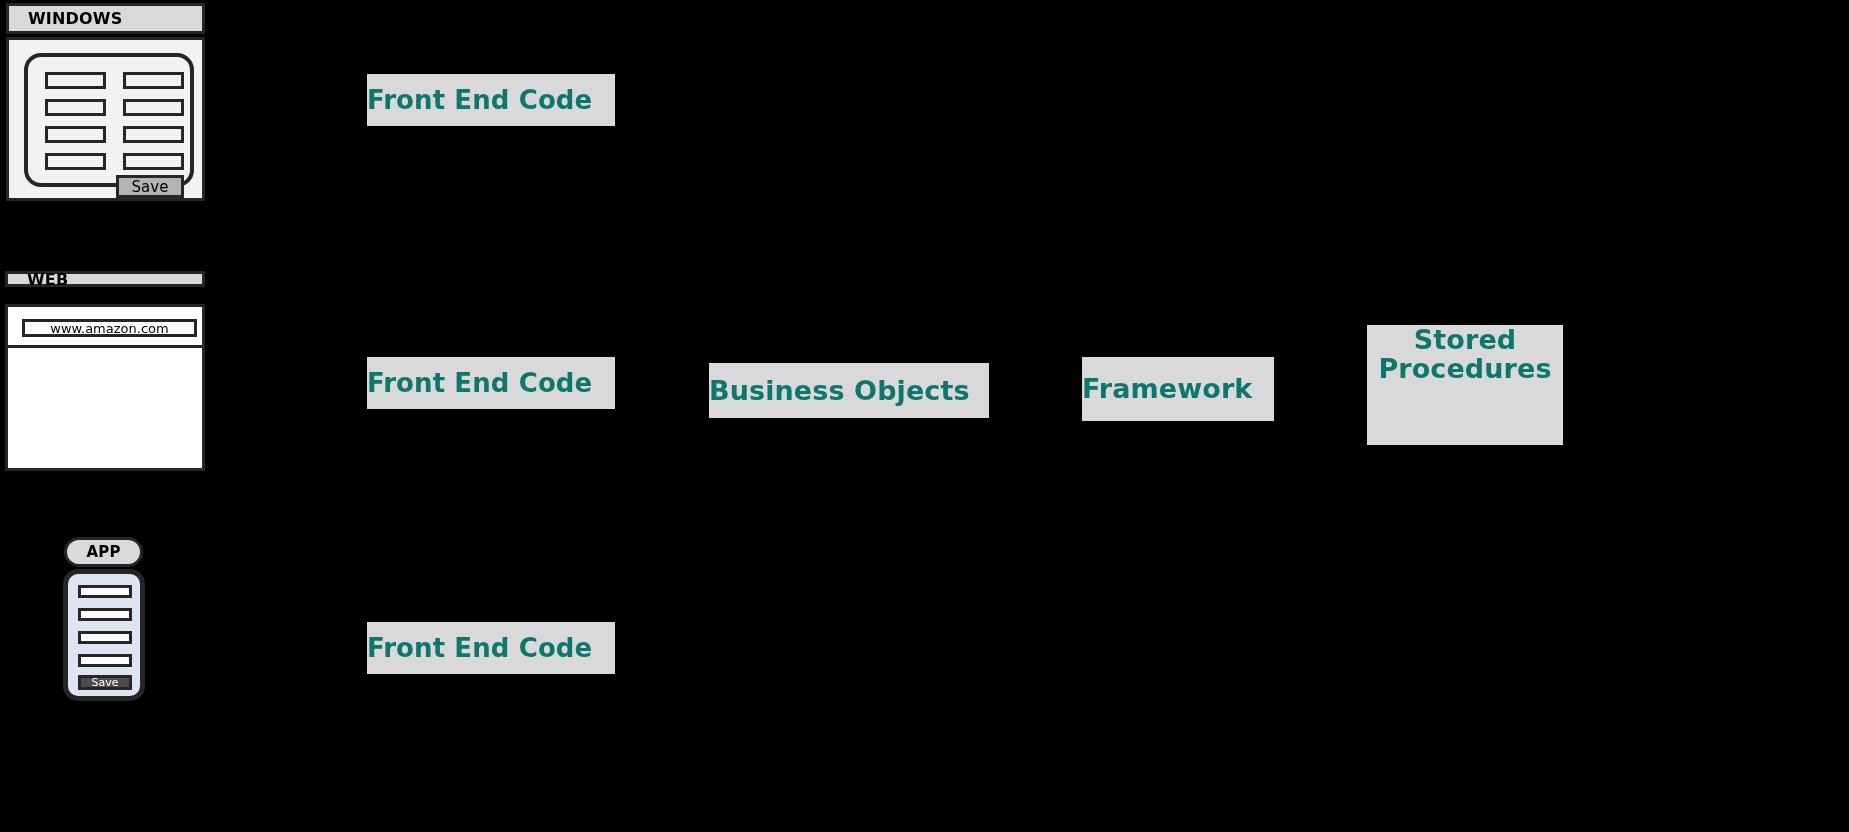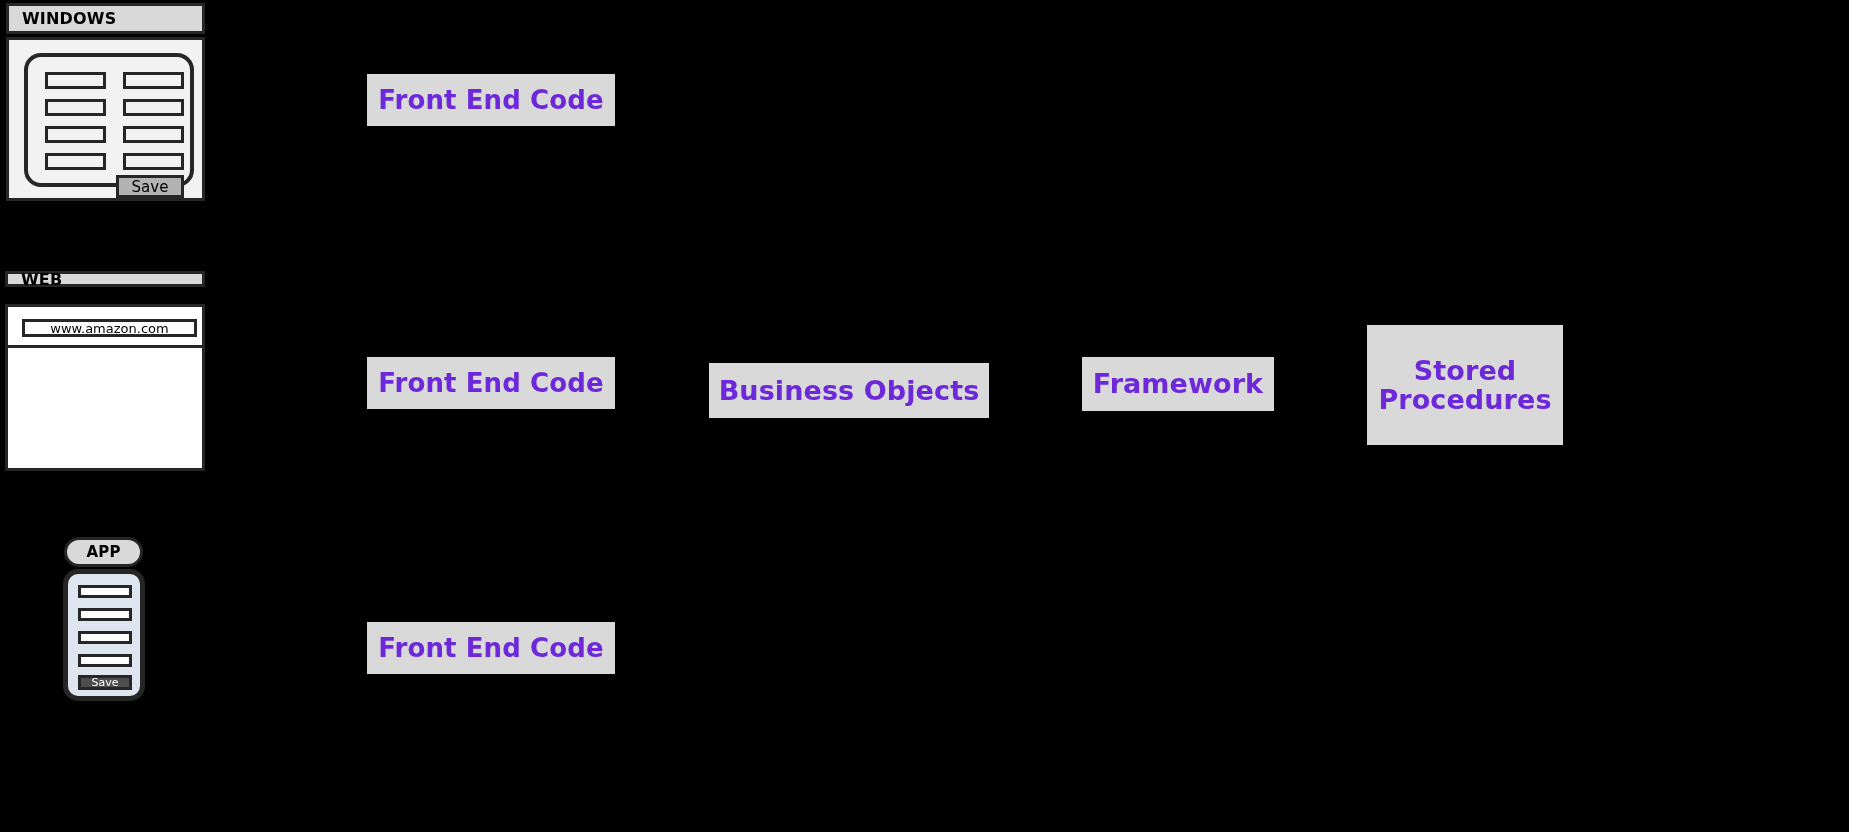--- a/index.html
+++ b/index.html
@@ -21,44 +21,44 @@
     left: 0; top: 0;
     width: 1849px;
     height: 832px;
     background: #000000;
   }
 
   
   .gbox {
     position: absolute;
     background: #d9d9d9;
-    color: #6d28d9;
-    display: flex;
-    align-items: center;
-    justify-content: center;
+    color: #0f766e;
+    display: flex;
+    align-items: center;
+    justify-content: flex-start;
     text-align: center;
     font-weight: bold;
     line-height: 1.08;
     box-sizing: border-box;
     letter-spacing: .1px;
   }
 
   
   .plat-header {
     position: absolute;
     background: #d9d9d9;
     border: 3px solid #262626;
     box-sizing: border-box;
     display: flex;
     align-items: center;
     font-weight: bold;
     color: #000000;
     letter-spacing: .2px;
   }
-  .plat-header.left-aligned { padding-left: 13px; }
+  .plat-header.left-aligned { padding-left: 19px; }
   .plat-header.ctr { justify-content: center; border-radius: 15px; }
 
   
   #win-frame {
     position: absolute;
     left: 6px; top: 37px;
     width: 199px; height: 164px;
     background: #f2f2f2;
     border: 3px solid #262626;
     box-sizing: border-box;
@@ -226,21 +226,21 @@
   </div>
 
   <div class="gbox" style="left:367px; top:622px; width:248px; height:52px; font-size:26px;">
     <span>Front End Code</span>
   </div>
 
   <div class="gbox" style="left:709px; top:363px; width:280px; height:55px; font-size:27px;">
     <span>Business Objects</span>
   </div>
 
-  <div class="gbox" style="left:1082px; top:357px; width:192px; height:54px; font-size:27px;">
+  <div class="gbox" style="left:1082px; top:357px; width:192px; height:64px; font-size:27px;">
     <span>Framework</span>
   </div>
 
   <div class="gbox" style="left:1367px; top:325px; width:196px; height:120px; font-size:27px; flex-direction:column;">
     <span>Stored</span>
     <span>Procedures</span>
   </div>
 
 </div>
 

